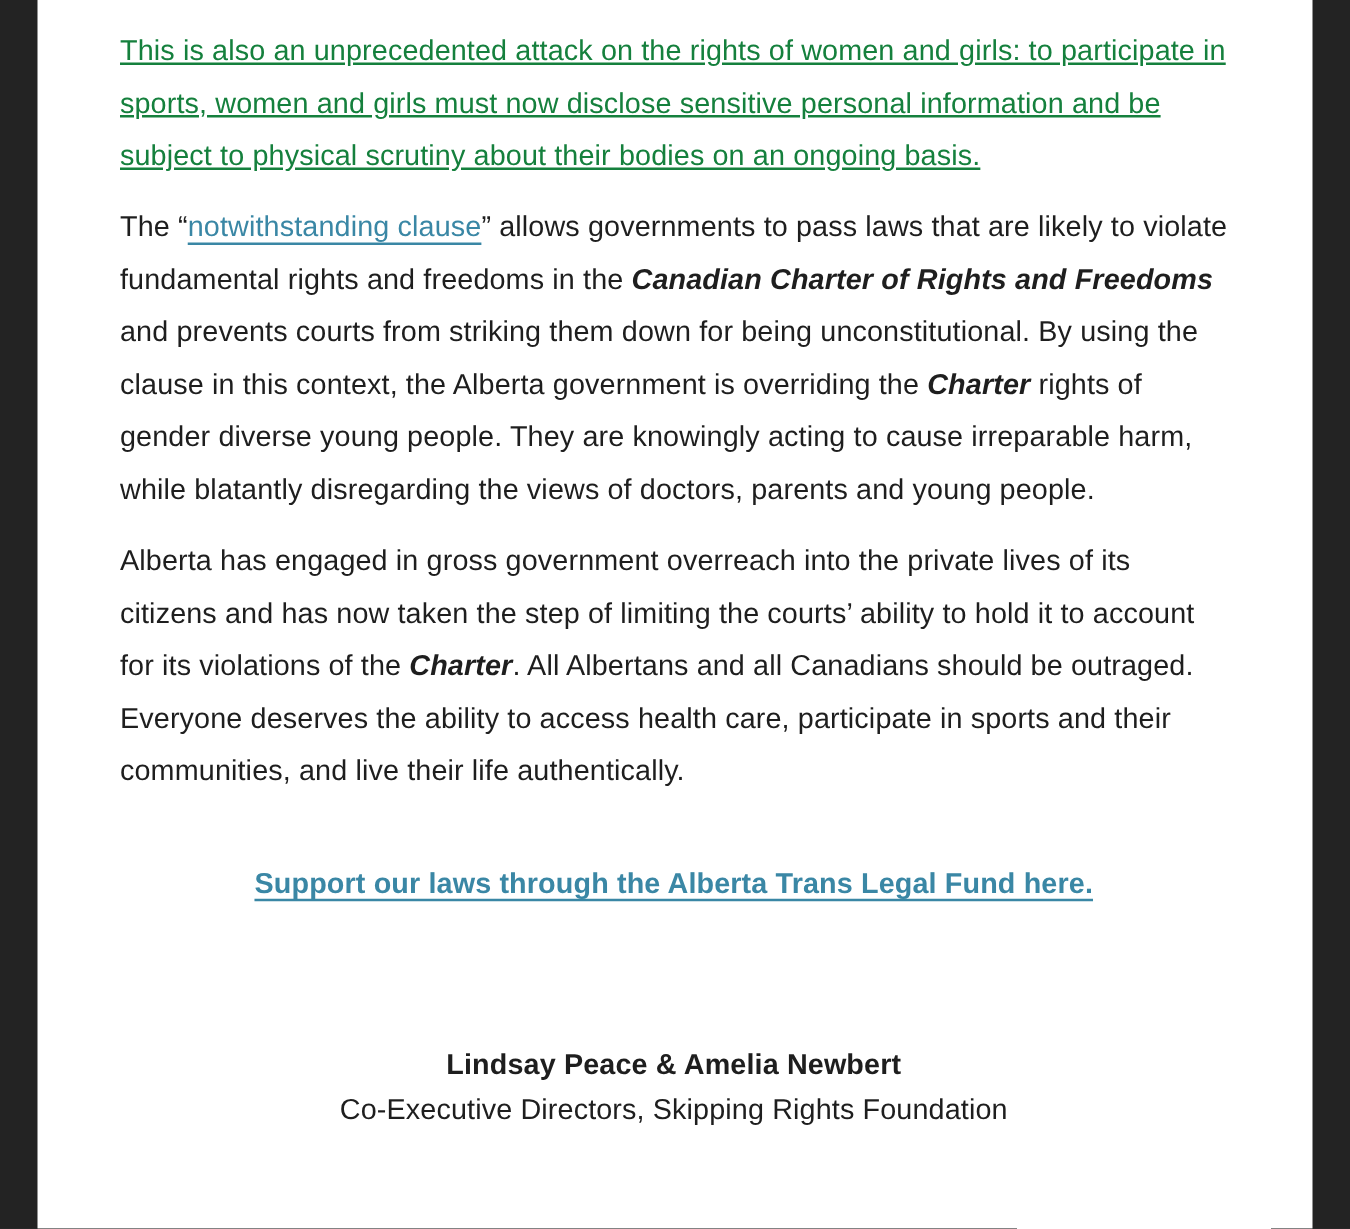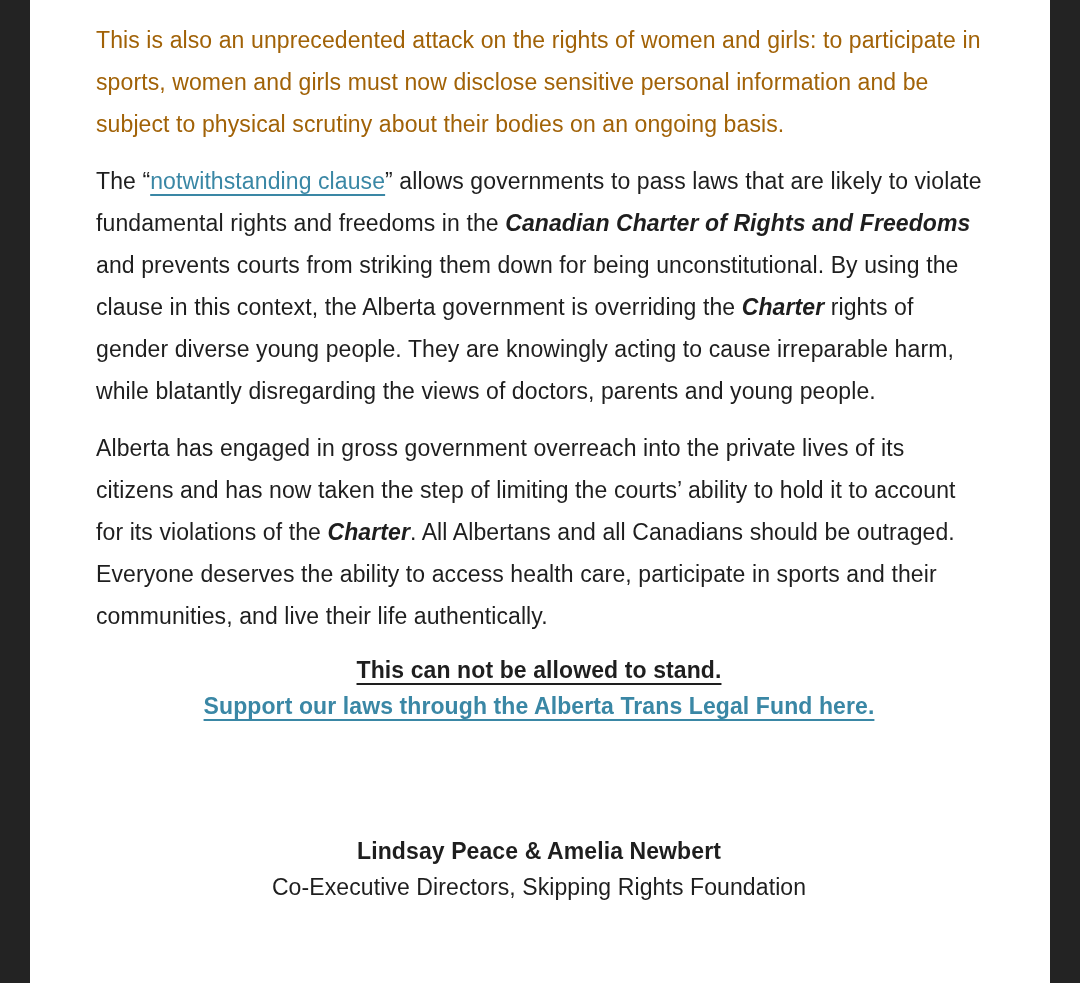--- a/index.html
+++ b/index.html
@@ -48,21 +48,21 @@
     cursor: pointer;
   }
   .spacer { height: 55px; }
 </style>
 </head>
 <body style="background: rgb(35, 35, 35);">
 
 <div class="viewport">
   <div class="page">
     <div id="email-body">
-        <p class="para" style="color: #a16207;"><span>This is also an unprecedented attack on the rights of women and girls: to participate in sports, women and girls must now disclose sensitive personal information and be subject to physical scrutiny about their bodies on an ongoing basis.</span></p>
+        <p class="para" style="color: #15803d; text-decoration: underline;"><span>This is also an unprecedented attack on the rights of women and girls: to participate in sports, women and girls must now disclose sensitive personal information and be subject to physical scrutiny about their bodies on an ongoing basis.</span></p>
         <p class="para" style="color: rgb(30, 30, 30);"><span>The “</span><a class="doc-link" href="#">notwithstanding clause</a><span>” allows governments to pass laws that are likely to violate fundamental rights and freedoms in the </span><span class="italic">Canadian Charter of Rights and Freedoms</span><span> and prevents courts from striking them down for being unconstitutional. By using the clause in this context, the Alberta government is overriding the </span><span class="italic">Charter</span><span> rights of gender diverse young people. They are knowingly acting to cause irreparable harm, while blatantly disregarding the views of doctors, parents and young people.</span></p>
         <p class="para" style="color: rgb(30, 30, 30);"><span>Alberta has engaged in gross government overreach into the private lives of its citizens and has now taken the step of limiting the courts’ ability to hold it to account for its violations of the </span><span class="italic">Charter</span><span>. All Albertans and all Canadians should be outraged. Everyone deserves the ability to access health care, participate in sports and their communities, and live their life authentically.</span></p>
-        <p class="para center" style="color: rgb(30, 30, 30);"><span class="bold underline">This can not be allowed to stand.</span><br><a class="doc-link bold" href="#">Support our laws through the Alberta Trans Legal Fund here.</a></p>
+        <p class="para center" style="color: rgb(30, 30, 30);"><br><a class="doc-link bold" href="#">Support our laws through the Alberta Trans Legal Fund here.</a></p>
         <div class="spacer"></div>
         <p class="para center" style="color: rgb(30, 30, 30); margin-top: 39px;"><span class="bold">Lindsay Peace &amp; Amelia Newbert</span><br><span>Co-Executive Directors, Skipping Rights Foundation</span></p>
       </div>
   </div>
 </div>
 
 </body></html>

